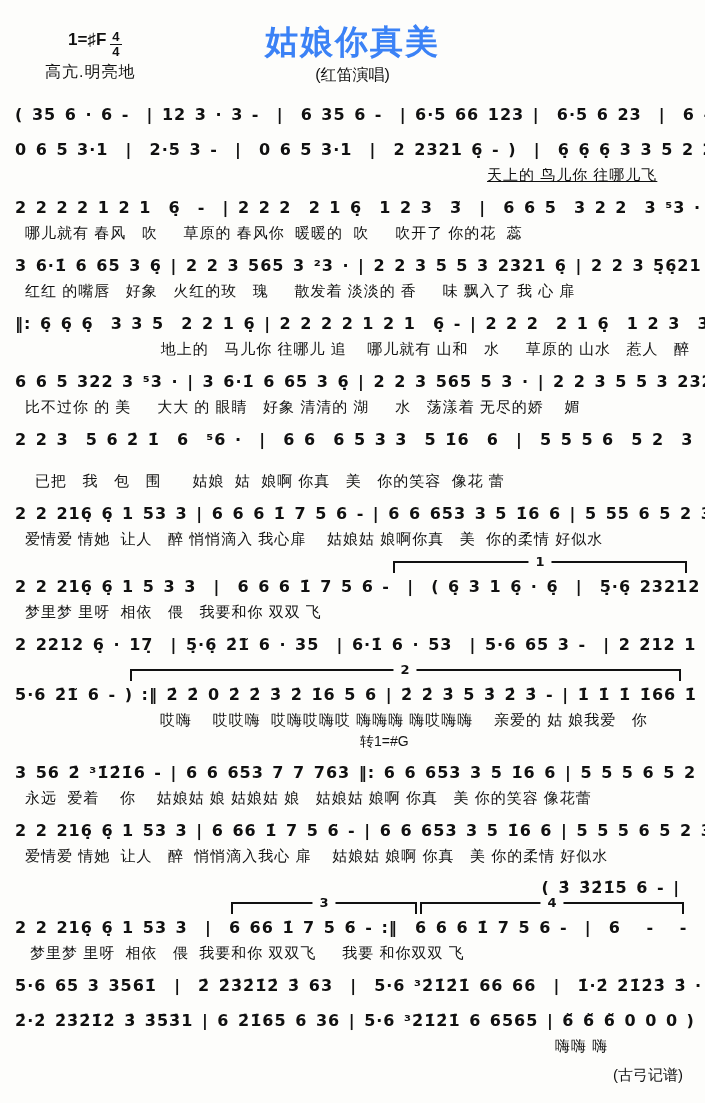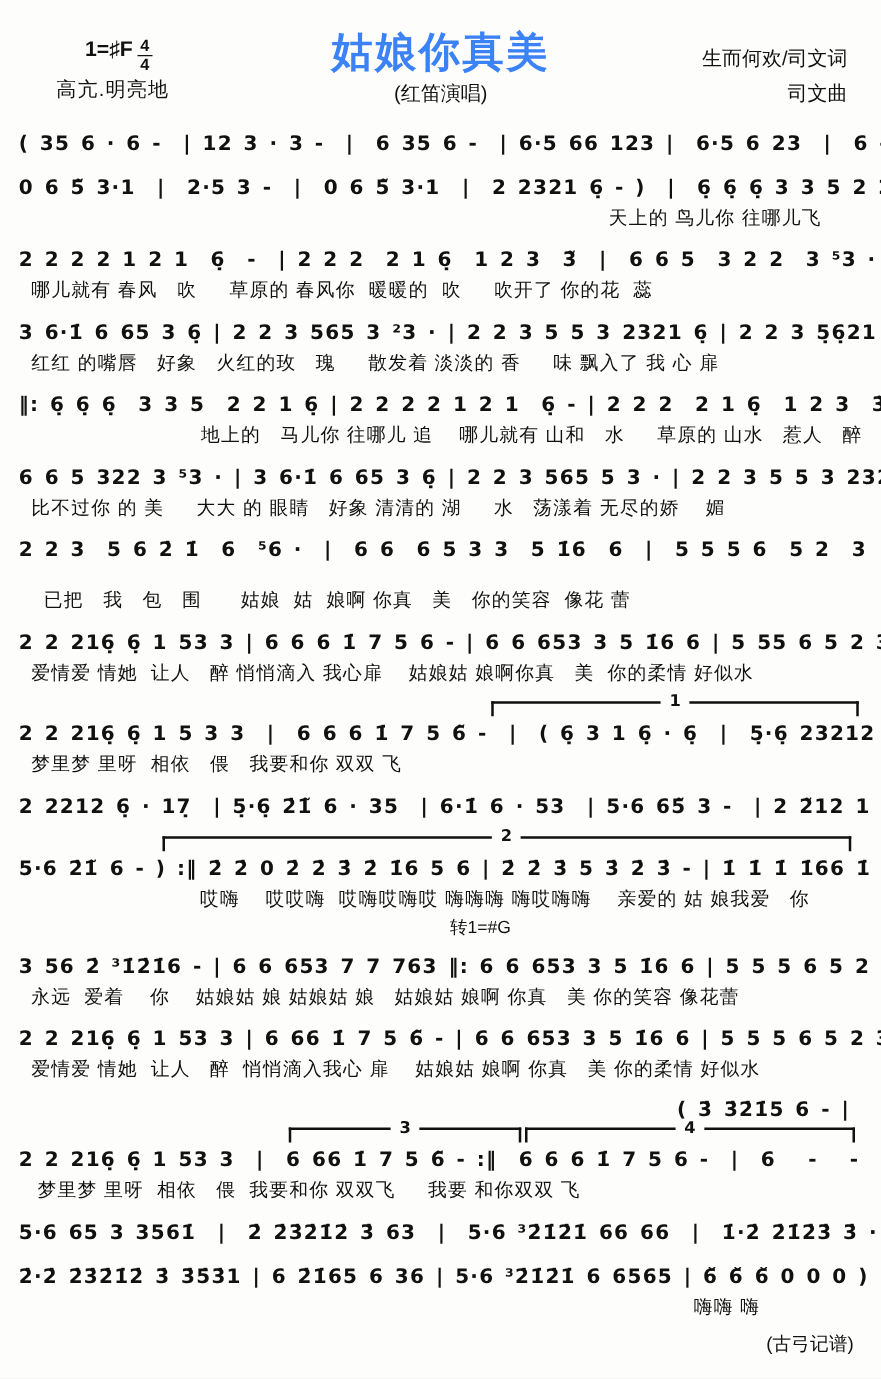--- a/index.html
+++ b/index.html
@@ -68,36 +68,32 @@
     <div class="key-block">
       <span>1=♯F</span>
       <span class="frac">
         <span class="top">4</span>
         <span class="bot">4</span>
       </span>
     </div>
     <div class="expression">高亢.明亮地</div>
     <div class="title" id="song-title" style="color: #3b82f6;">姑娘你真美</div>
     <div class="subtitle">(红笛演唱)</div>
-    <div class="credits">
-      <div>生而何欢/司文词</div>
-      <div>司文曲</div>
-    </div>
   </div>
 
   <div class="score" id="score">
       <div class="system">
 
     <div class="notes">( 35 6 · 6 -  | 12 3 · 3 -  |  6 35 6 -  | 6·5 66 123 |  6·5 6 23  |  6 - 6 -  |</div>
 
   </div>
       <div class="system">
 
     <div class="notes">0 6 5̃ 3·1  |  2·5 3 -  |  0 6 5̃ 3·1  |  2 2321 6̣ - )  |  6̣ 6̣ 6̣ 3 3 5 2 2 1 6̣ |</div>
-    <div class="lyrics" style="padding-left: 472px;">天上的 鸟儿你 往哪儿飞</div>
+    <div class="lyrics" style="padding-left: 472px; text-decoration: underline;">天上的 鸟儿你 往哪儿飞</div>
 
   </div>
       <div class="system">
 
     <div class="notes">2 2 2 2 1 2 1  6̣  -  | 2 2 2  2 1 6̣  1 2 3  3̃  |  6 6 5  3 2 2  3 ⁵3 ·  |</div>
     <div class="lyrics" style="padding-left: 10px;">哪儿就有 春风   吹     草原的 春风你  暖暖的  吹     吹开了 你的花  蕊</div>
 
   </div>
       <div class="system">
 

